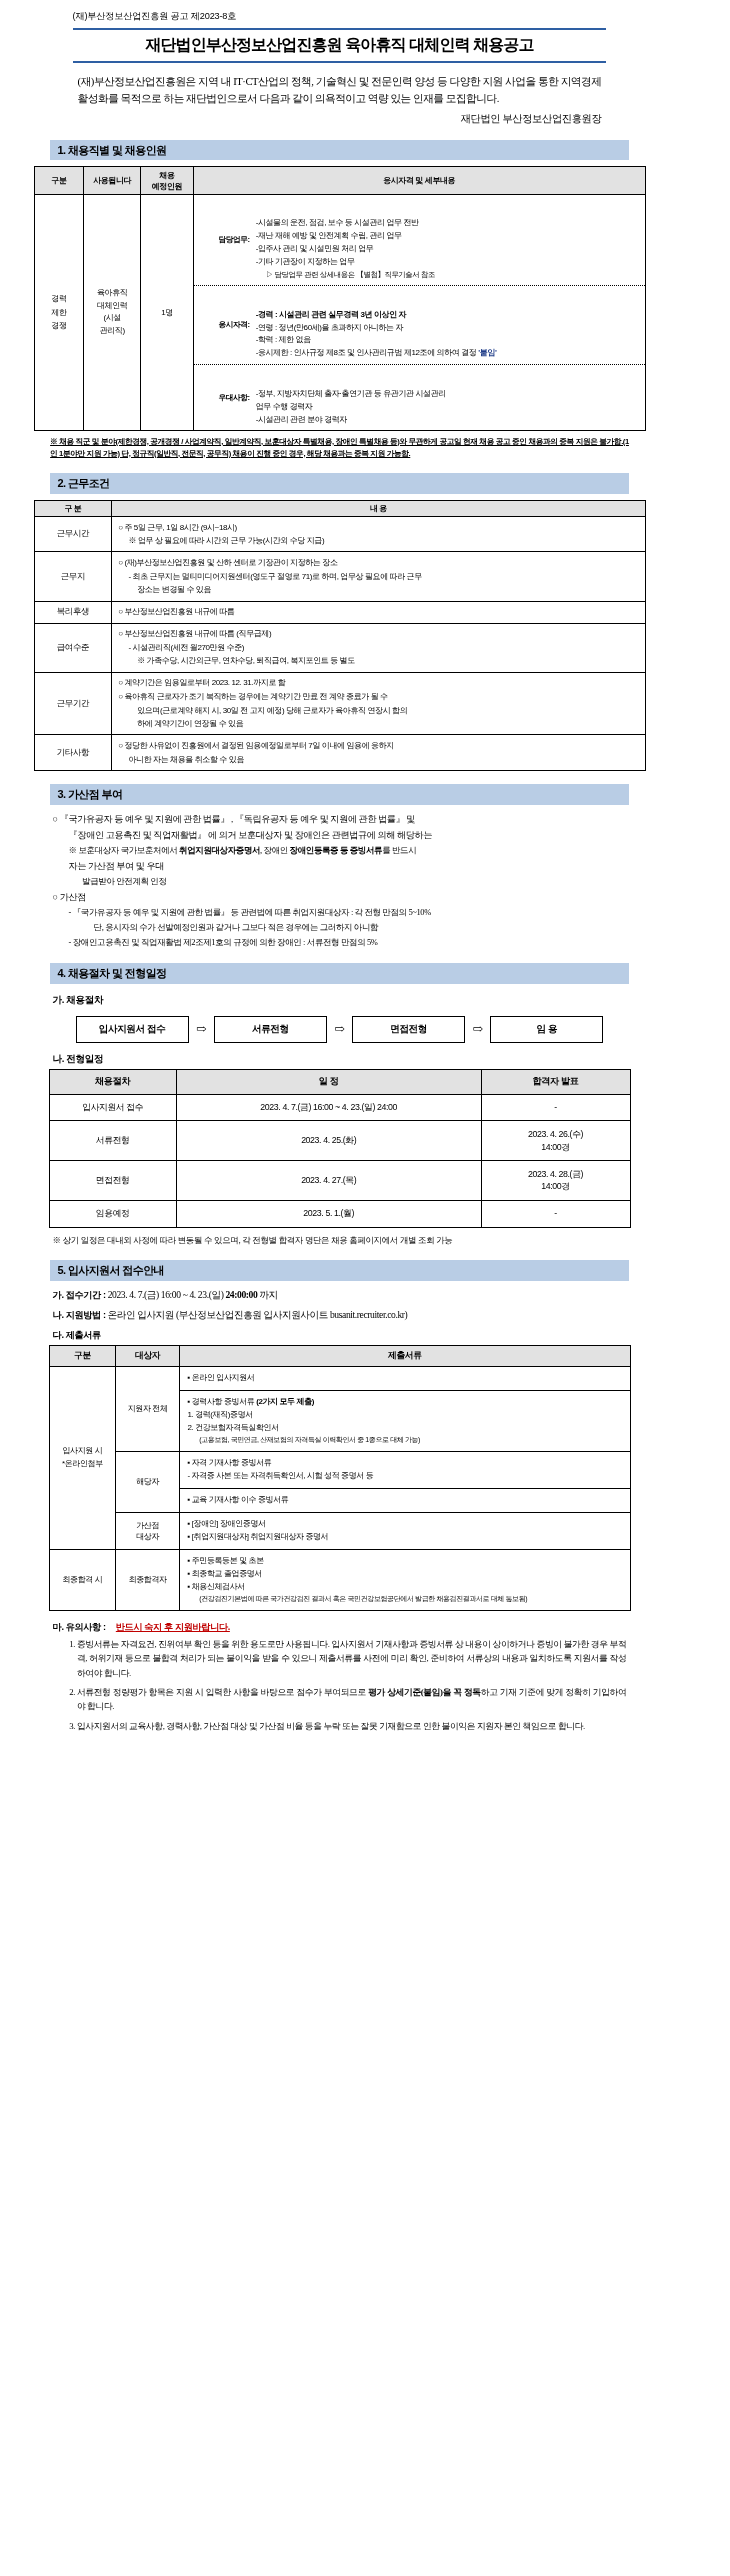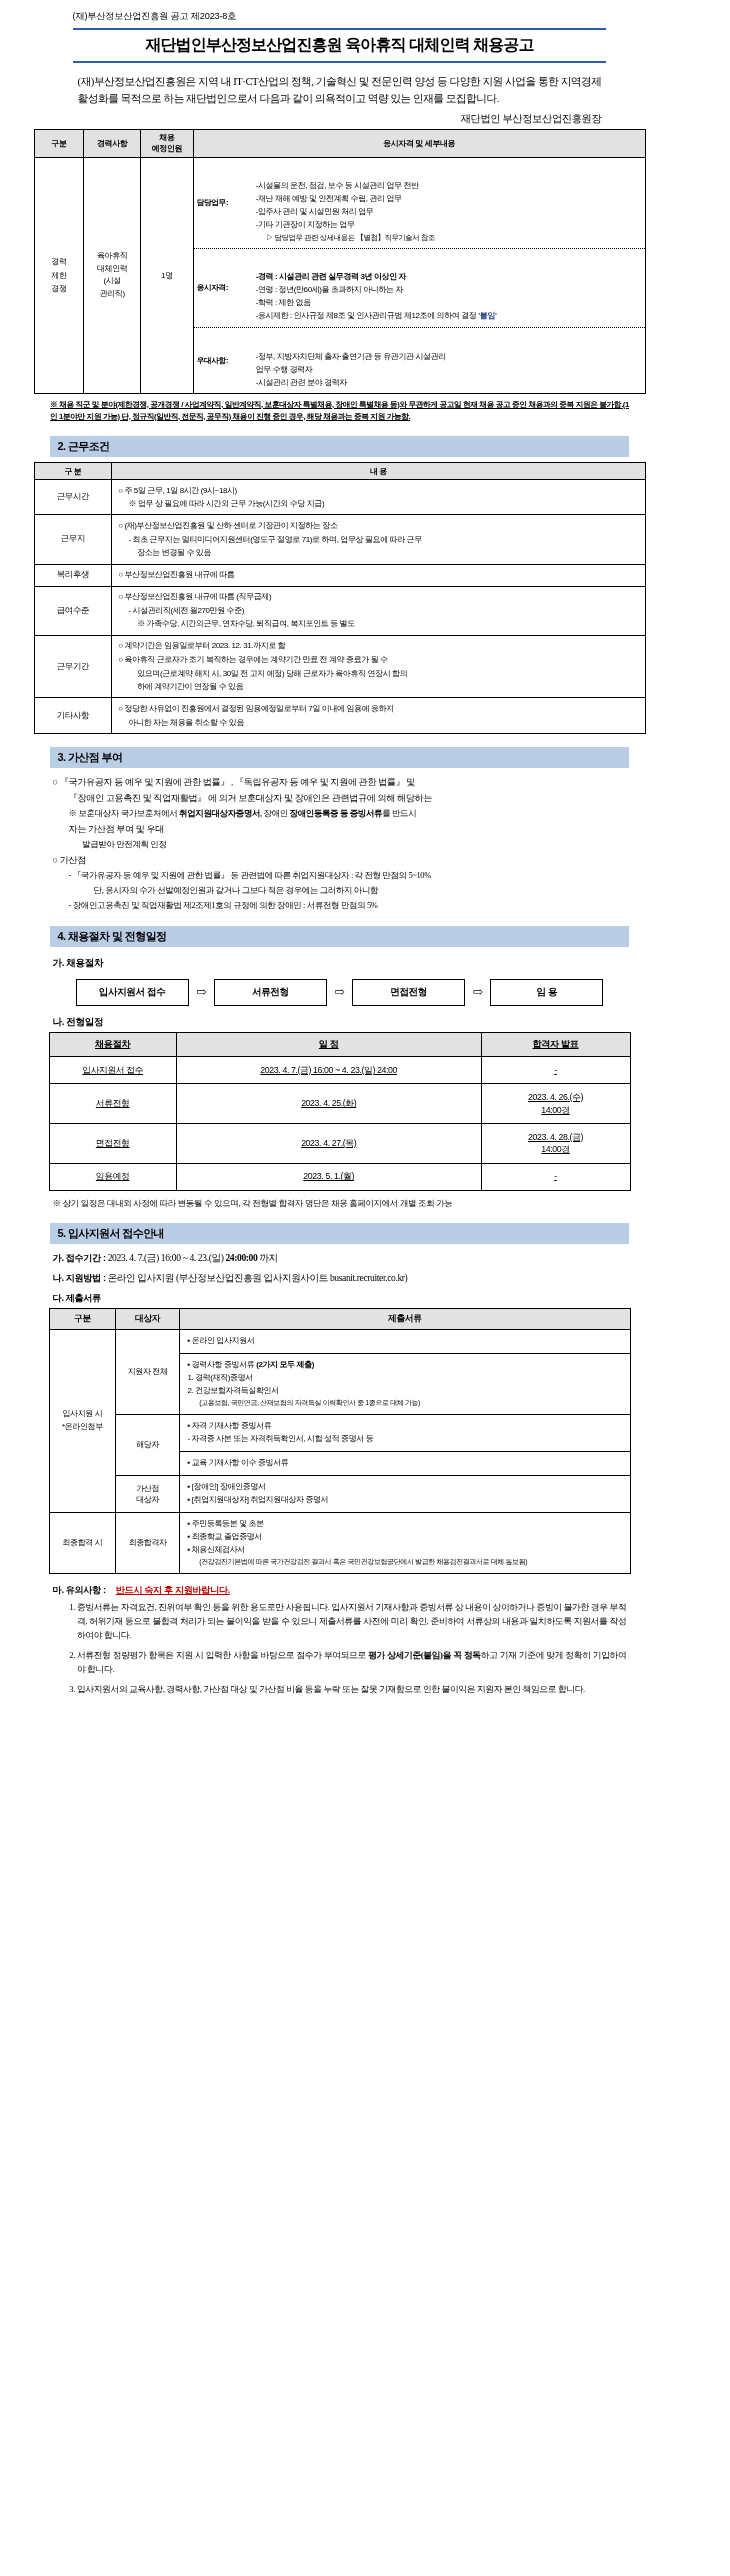--- a/index.html
+++ b/index.html
@@ -92,20 +92,21 @@
   .detail-block {
     display: flex;
     align-items: center;
     padding: 3.7px 2.9px;
   }
   .detail-block + .detail-block { border-top: 0.7px dotted #000; }
   .detail-label {
     width: 53px;
     min-width: 53px;
     font-weight: bold;
+    text-align: right;
     padding-right: 5.9px;
     font-size: 7.7px;
   }
   .detail-lines { flex: 1; line-height: 1.62; font-size: 8px; margin-top: 19px; }
   .detail-lines .sub { padding-left: 10.3px; font-size: 7.4px; }
   .bold { font-weight: bold; }
   .blue-b { color: #1F3C88; font-weight: bold; }
   .note-star {
     margin: 4.4px 29.5px 0 29.5px;
     font-family: "Liberation Sans", sans-serif;
@@ -158,21 +159,21 @@
   }
   .flow-arrow { font-size: 12.5px; line-height: 1; }
   .sub-head {
     margin: 10.3px 32px 1.5px 32px;
     font-family: "Liberation Sans", sans-serif;
     font-weight: bold;
     font-size: 9.6px;
     letter-spacing: -0.4px;
   }
   
-  #tbl-sched { width: 582px; font-size: 8.8px; text-decoration: underline; }
+  #tbl-sched { width: 582px; font-size: 8.8px; }
   #tbl-sched th { padding: 5.2px 2.9px; font-size: 9.2px; }
   #tbl-sched td { padding: 6.6px 2.9px; text-align: center; line-height: 1.45; }
   #tbl-sched td.c1 { width: 125px; }
   #tbl-sched td.c2 { width: 309px; }
   #tbl-sched td.c3 { width: 147px; }
   .after-note {
     margin: 7.4px 32px 0 32px;
     font-size: 8.5px;
     letter-spacing: -0.4px;
     font-family: "Liberation Sans", sans-serif;
@@ -229,26 +230,27 @@
   <div class="title-wrap">
     <div class="doc-title">재단법인부산정보산업진흥원 육아휴직 대체인력 채용공고</div>
   </div>
 
   <div class="intro">(재)부산정보산업진흥원은 지역 내 IT·CT산업의 정책, 기술혁신 및 전문인력 양성 등 다양한 지원 사업을 통한 지역경제 활성화를 목적으로 하는 재단법인으로서 다음과 같이 의욕적이고 역량 있는 인재를 모집합니다.</div>
 
   <div class="sign">
     <div>재단법인 부산정보산업진흥원장</div>
   </div>
 
+  <div class="sec-head">1. 채용직별 및 채용인원</div>
 
   <table class="grid" id="tbl-jobs">
     <thead>
       <tr>
         <th style="width:43px">구분</th>
-        <th style="width:50px">경력사항</th>
+        <th style="width:50px">사용됩니다</th>
         <th style="width:46px">
           <span class="ln">채용</span>
           <span class="ln">예정인원</span>
         </th>
         <th>응시자격 및 세부내용</th>
       </tr>
     </thead>
     <tbody>
       <tr>
         <td class="col-gubun">

